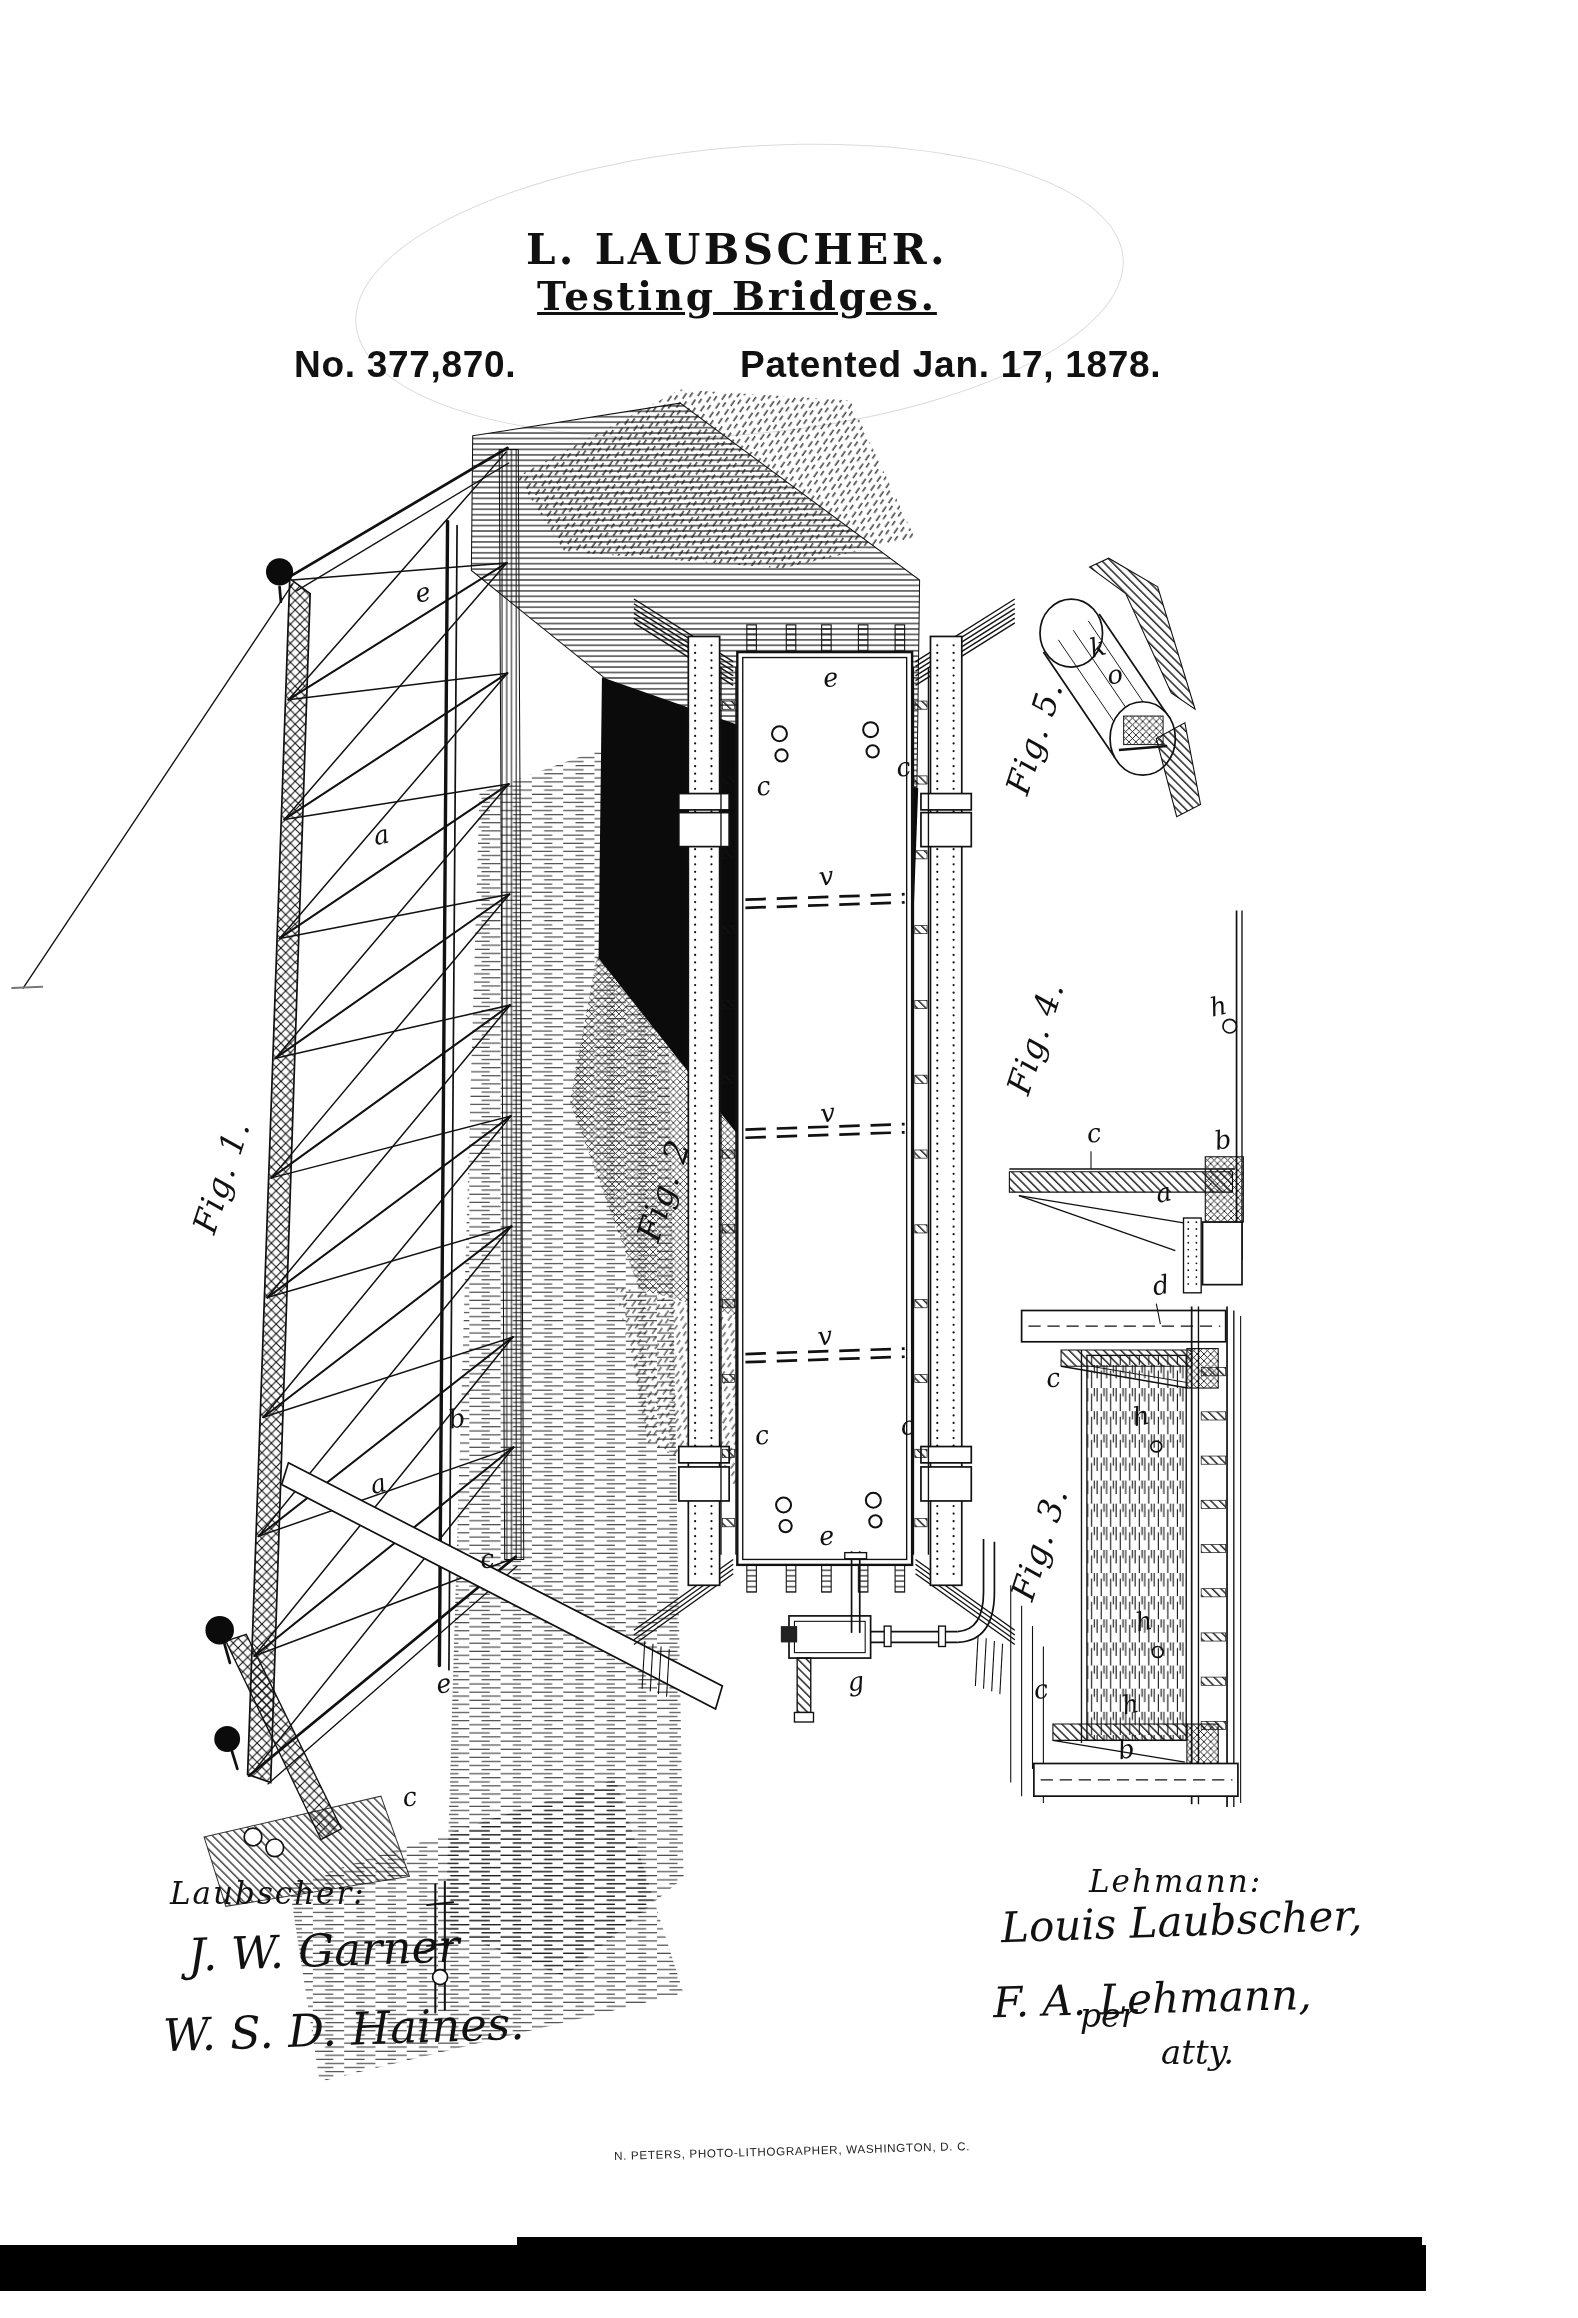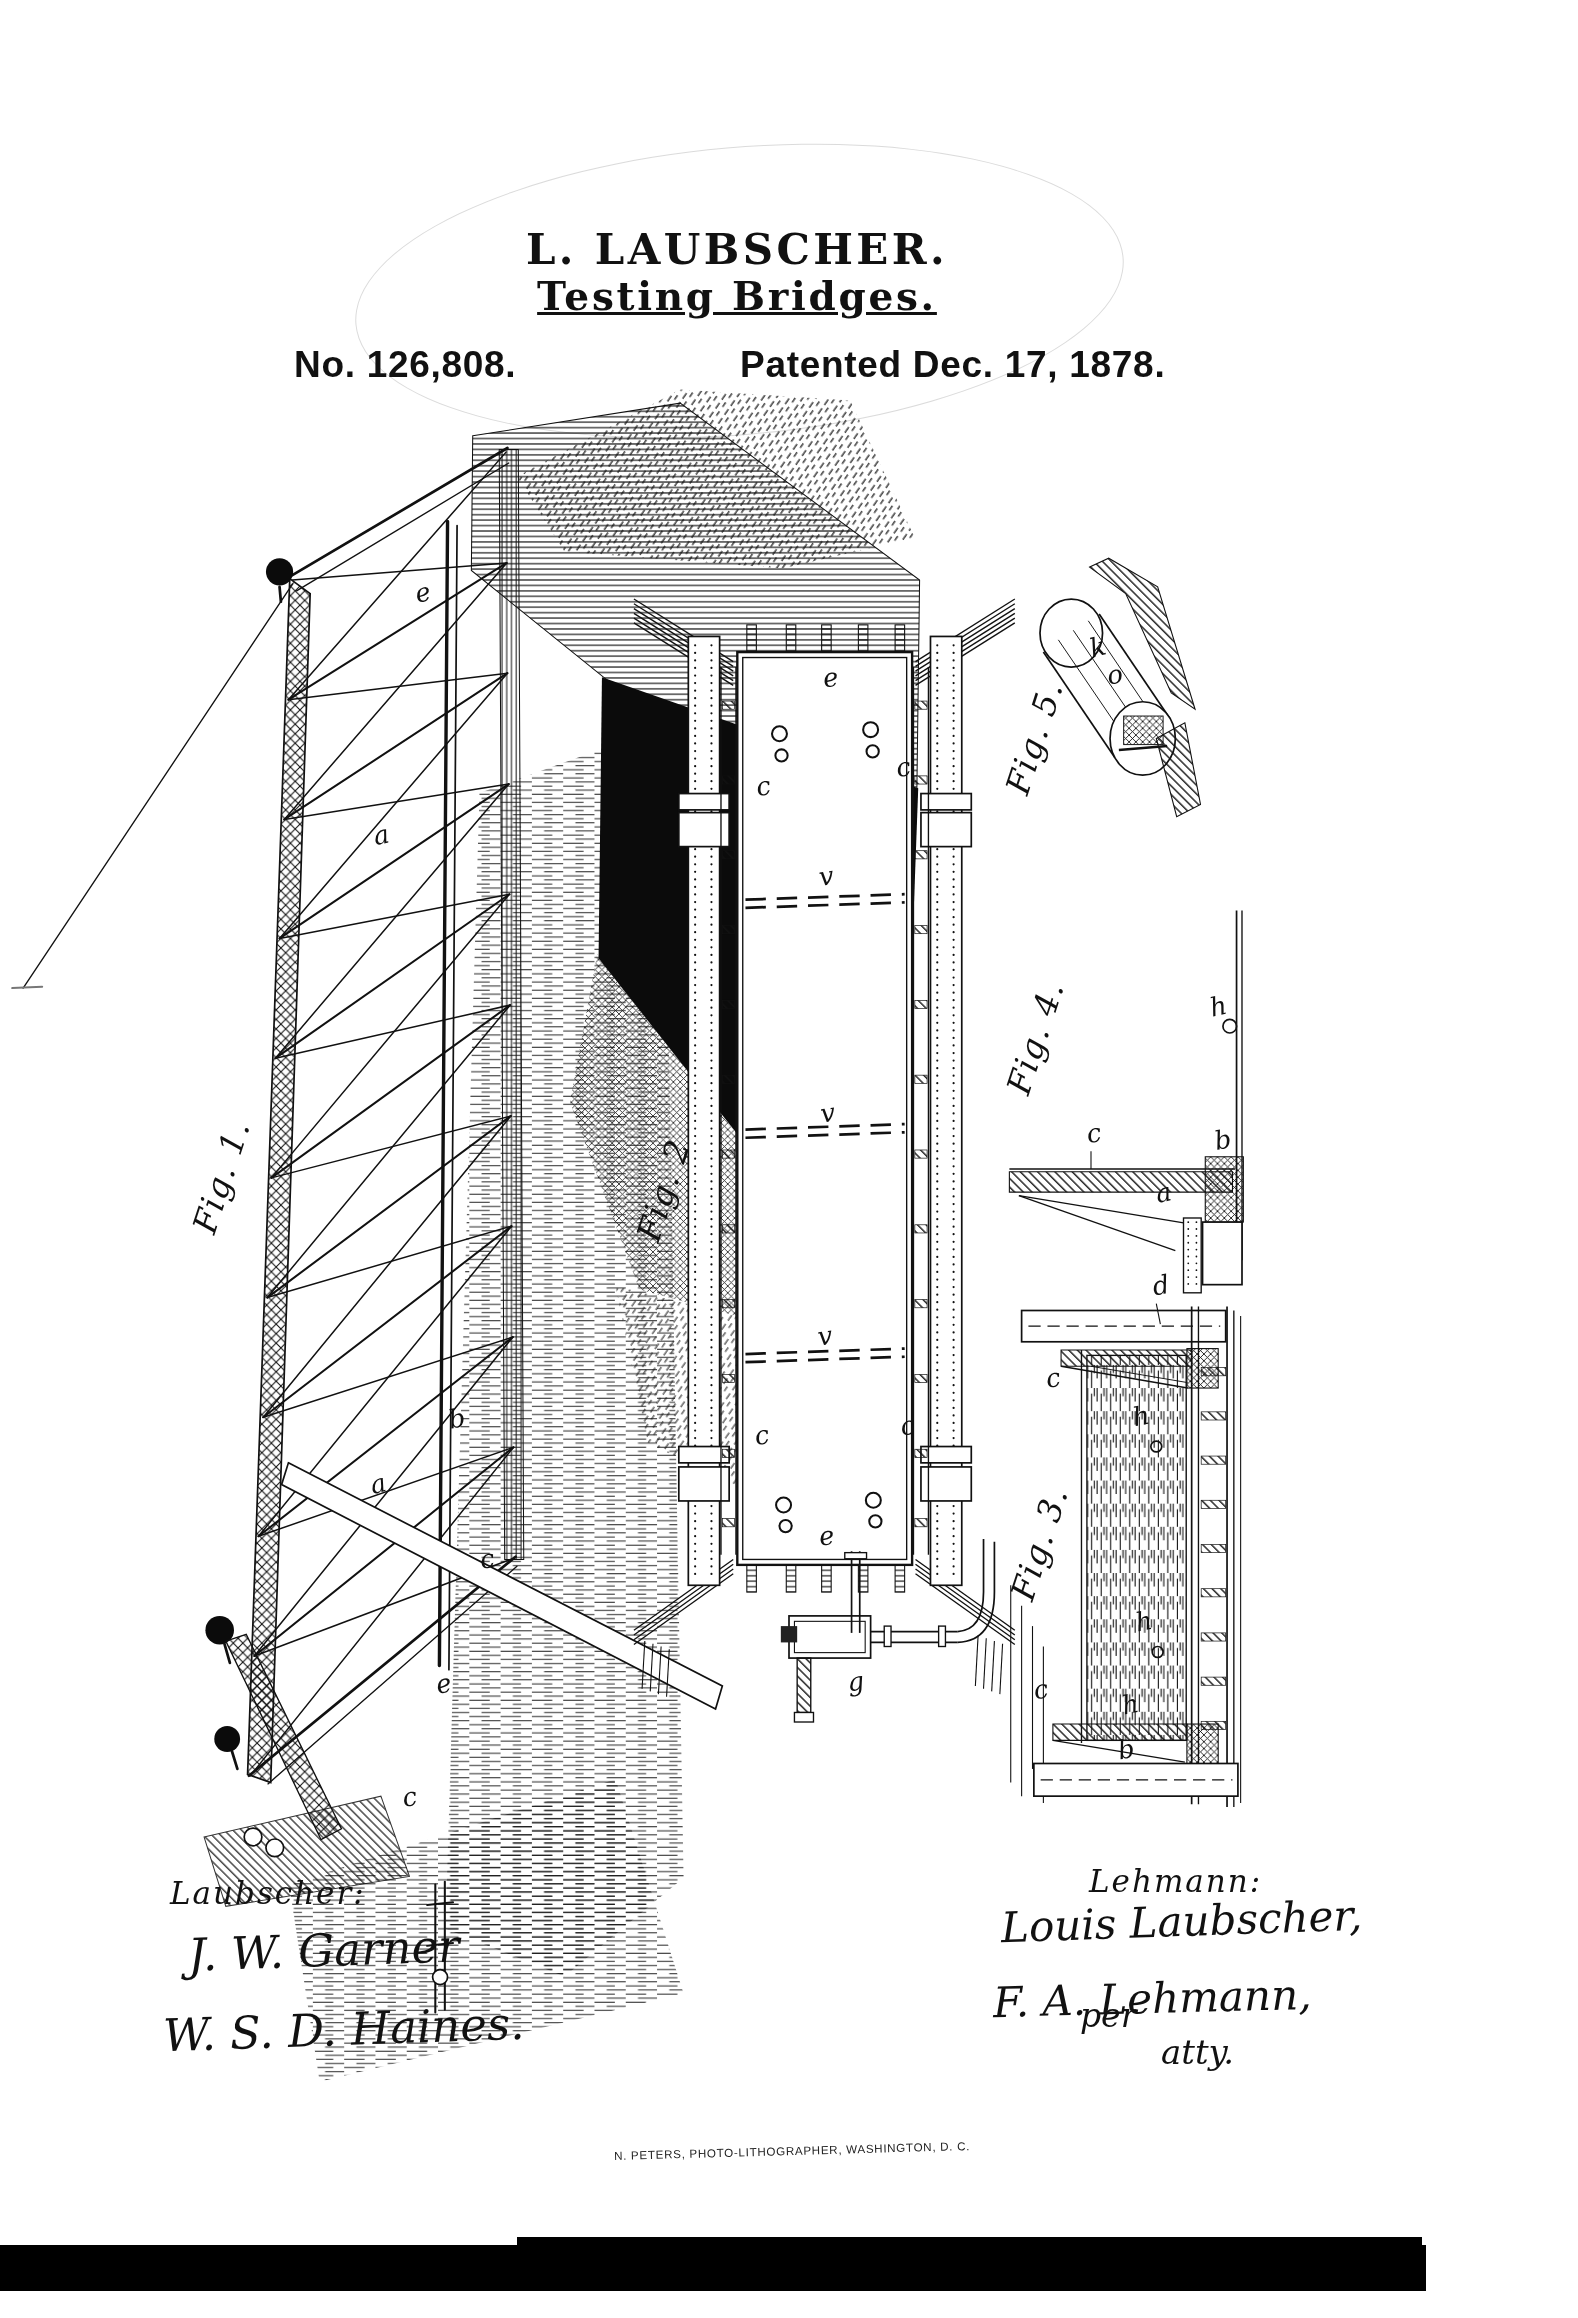--- a/index.html
+++ b/index.html
@@ -20,22 +20,22 @@
 </style>
 </head>
 <body>
 
 <div id="page">
 
   <div class="abs oval" style="left:354px;top:147px;width:769px;height:286px;"></div>
 
   <div class="abs title1" style="left:737px;top:225px;">L. LAUBSCHER.</div>
   <div class="abs title2" style="left:737px;top:273px;">Testing Bridges.</div>
-  <div class="abs patline" style="left:294px;top:344px;">No. 126,808.</div>
-  <div class="abs patline" style="left:740px;top:344px;">Patented Dec. 17, 1878.</div>
+  <div class="abs patline" style="left:294px;top:344px;">No. 377,870.</div>
+  <div class="abs patline" style="left:740px;top:344px;">Patented Jan. 17, 1878.</div>
 
   <div class="abs figlabel" style="left:163px;top:1157px;">Fig. 1.</div>
   <div class="abs figlabel" style="left:607px;top:1165px;">Fig. 2.</div>
   <div class="abs figlabel" style="left:981px;top:1524px;">Fig. 3.</div>
   <div class="abs figlabel" style="left:977px;top:1018px;">Fig. 4.</div>
   <div class="abs figlabel" style="left:976px;top:718px;">Fig. 5.</div>
 
   <svg class="abs" style="left:0;top:0;" width="1578" height="2319" viewBox="0 0 2320 3408">
     <defs>
       <pattern id="hlines" width="8" height="8" patternUnits="userSpaceOnUse">

